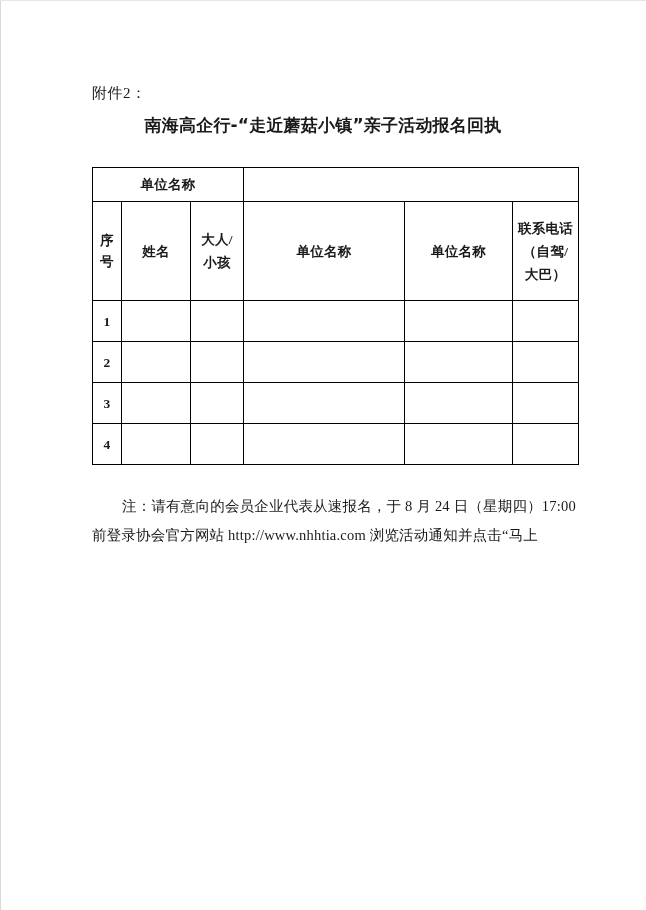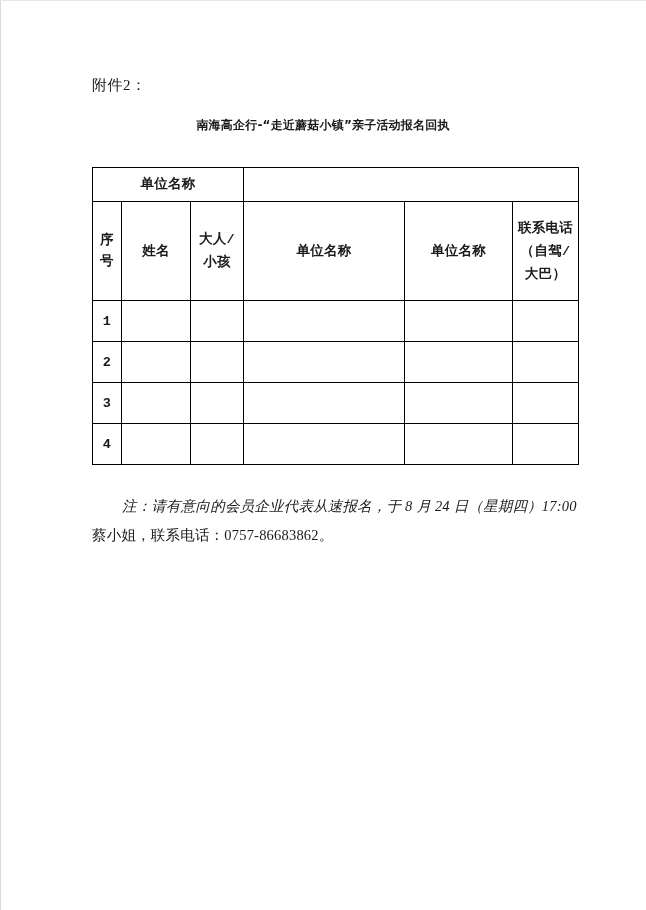--- a/index.html
+++ b/index.html
@@ -34,58 +34,58 @@
     position: absolute;
     left: 0; top: 0;
     width: 646px;
     height: 910px;
   }
 
   
   .attachment-label {
     position: absolute;
     left: 92px;
-    top: 74px;
+    top: 82px;
     font-size: 15px;
     line-height: 22px;
     letter-spacing: 0.5px;
     white-space: nowrap;
   }
 
   
   .doc-title {
     position: absolute;
     left: 0;
     top: 112px;
     width: 646px;
     text-align: center;
     font-family: "DejaVu Sans", "Liberation Sans", sans-serif;
     font-weight: 700;
-    font-size: 12px;
+    font-size: 17px;
     line-height: 26px;
     letter-spacing: 0.2px;
     white-space: nowrap;
   }
 
   
   .reg-table {
     position: absolute;
     left: 92px;
     top: 167px;
     width: 487px;
     border-collapse: collapse;
     table-layout: fixed;
   }
   .reg-table td {
     border: 1px solid #000000;
     text-align: center;
     vertical-align: middle;
     font-size: 13.5px;
     line-height: 19px;
-    font-family: Liberation Mono, monospace;
+    font-family: Liberation Serif, serif;
     font-weight: 700;
     letter-spacing: 0.3px;
     padding: 0;
   }
   .reg-table td.blank {
     font-weight: 400;
   }
 
   .col-seq      { width: 29px; }
   .col-name     { width: 69px; }
@@ -120,21 +120,20 @@
     width: 490px;
     font-size: 14.5px;
     line-height: 29px;
     letter-spacing: 0.2px;
   }
   .note-line {
     white-space: nowrap;
   }
   .note-line.first {
     text-indent: 30px;
-    font-style: italic;
   }
 </style>
 </head>
 <body>
 
 <div class="page-edge-left"></div>
 <div class="page-edge-top"></div>
 
 <div class="sheet">
 
@@ -209,16 +208,16 @@
         <td class="blank"></td>
         <td class="blank"></td>
         <td class="blank"></td>
         <td class="blank"></td>
       </tr>
     </tbody>
   </table>
 
   <div class="note">
     <div class="note-line first">注：请有意向的会员企业代表从速报名，于 8 月 24 日（星期四）17:00</div>
-    <div class="note-line">蔡小姐，联系电话：0757-86683862。</div>
+    <div class="note-line">前登录协会官方网站 http://www.nhhtia.com 浏览活动通知并点击“马上</div>
   </div>
 
 </div>
 
 </body></html>

